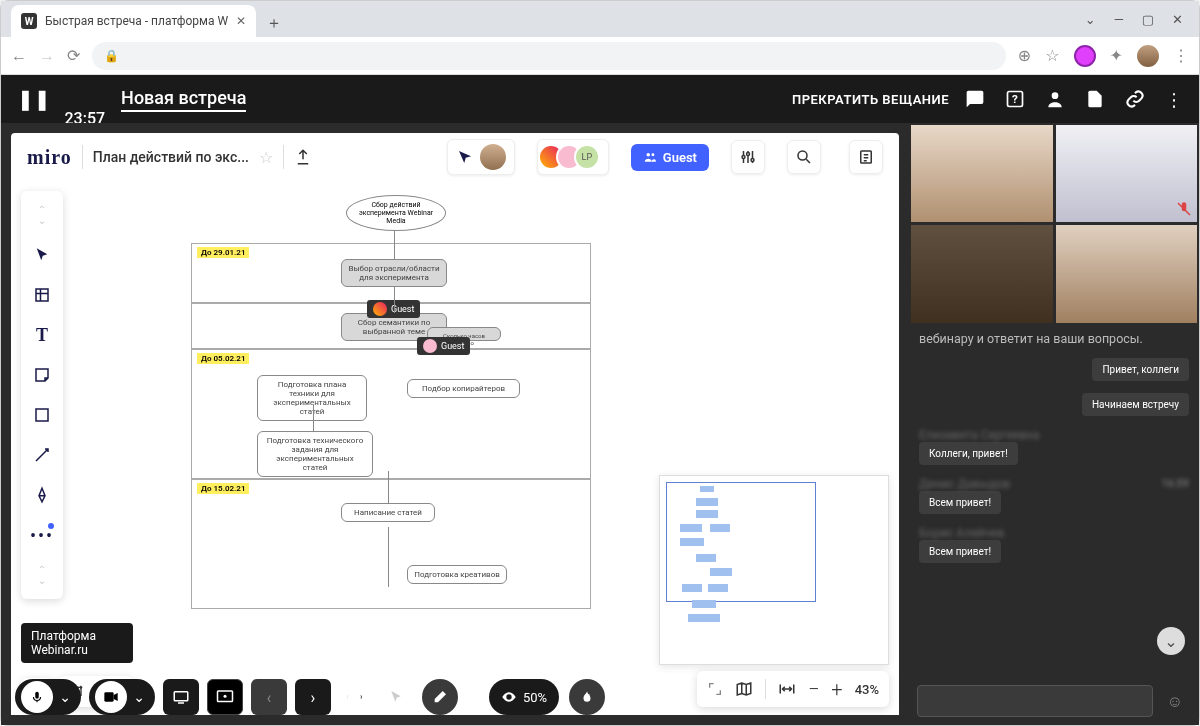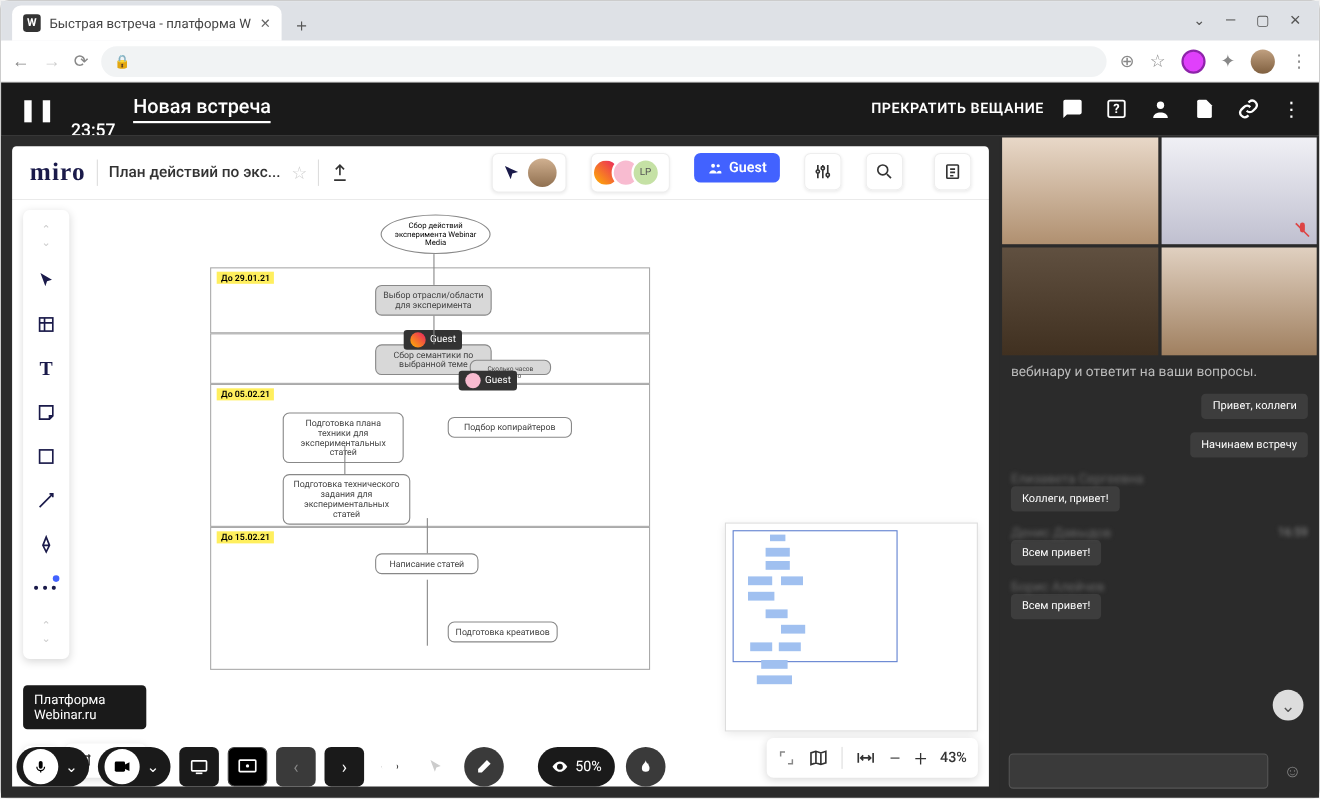--- a/index.html
+++ b/index.html
@@ -32,27 +32,27 @@
 .stop-broadcast { font-weight: 600; font-size: 13px; letter-spacing: .5px; cursor: pointer; }
 .app-bar-icons { display: flex; gap: 20px; align-items: center; }
 .ab-ic { width: 20px; height: 20px; cursor: pointer; fill: #fff; }
 
 
 .content { flex: 1; display: flex; background: #2b2b2b; position: relative; }
 
 
 .miro-wrap { flex: 1; background: #2b2b2b; padding: 10px; display: flex; flex-direction: column; position: relative; }
 .miro-header { background: #fff; height: 48px; display: flex; align-items: center; padding: 0 16px; border-radius: 4px 4px 0 0; gap: 10px; }
-.miro-logo { font-family: 'Georgia', serif; font-size: 23px; font-weight: 600; color: #1a1a4a; letter-spacing: 1px; }
+.miro-logo { font-family: 'Georgia', serif; font-size: 20px; font-weight: 600; color: #1a1a4a; letter-spacing: 1px; }
 .board-name { font-size: 14px; color: #333; font-weight: 500; }
 .star { color: #ccc; cursor: pointer; }
 .miro-sep { width: 1px; height: 24px; background: #ddd; }
 .upload-ic { cursor: pointer; }
 .miro-header .spacer { flex: 1; }
-.miro-top-right { display: flex; align-items: flex-start; gap: 22px; }
+.miro-top-right { display: flex; align-items: center; gap: 22px; }
 .pill-group { display: flex; align-items: center; gap: 6px; background: #fff; border: 1px solid #eee; border-radius: 6px; padding: 4px 8px; box-shadow: 0 1px 3px rgba(0,0,0,.08); }
 .avatar-sm { width: 26px; height: 26px; border-radius: 50%; background: #f0a; }
 .av-grp { display: flex; }
 .av-grp .avatar-sm { margin-left: -8px; border: 2px solid #fff; }
 .share-btn { background: #4262ff; color: #fff; border-radius: 6px; padding: 6px 12px; font-size: 13px; font-weight: 600; display: flex; align-items: center; gap: 6px; cursor: pointer; }
 .mhr-ic { width: 34px; height: 34px; display: flex; align-items: center; justify-content: center; cursor: pointer; border: 1px solid #eee; border-radius: 6px; box-shadow: 0 1px 3px rgba(0,0,0,.08); }
 
 .miro-canvas { flex: 1; background: #fff; position: relative; overflow: hidden; }
 .miro-toolbar { position: absolute; left: 10px; top: 10px; width: 42px; background: #fff; border-radius: 6px; box-shadow: 0 2px 8px rgba(0,0,0,.15); display: flex; flex-direction: column; align-items: center; padding: 8px 0; gap: 8px; }
 .tb-ic { width: 32px; height: 32px; display: flex; align-items: center; justify-content: center; cursor: pointer; color: #1a1a4a; border-radius: 4px; }

